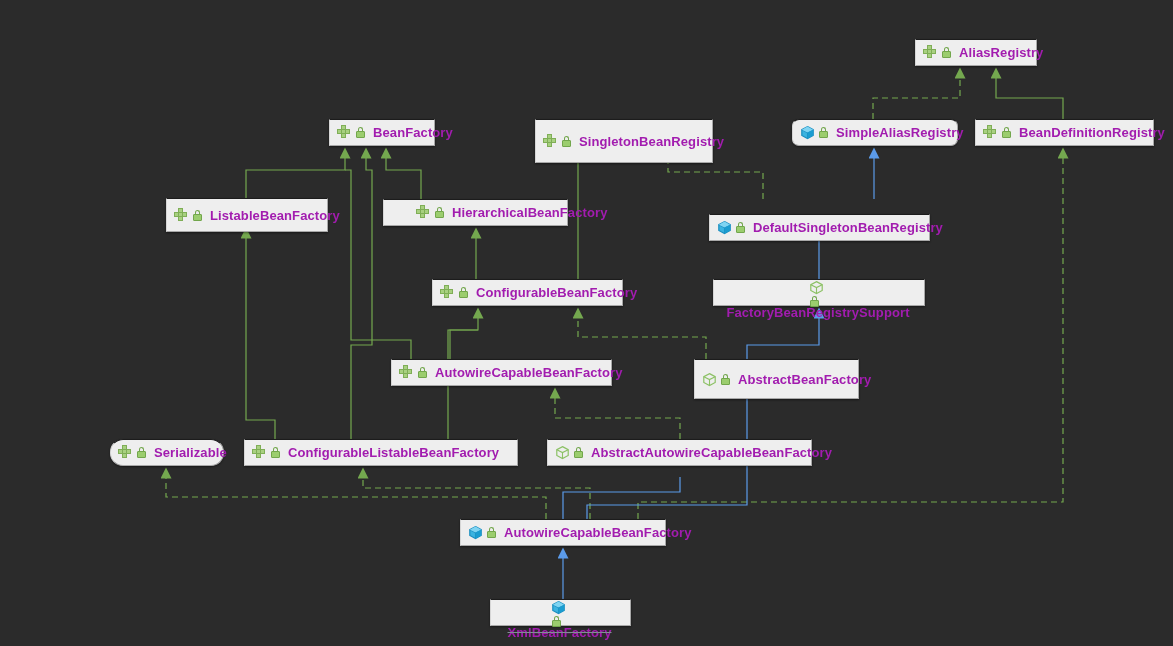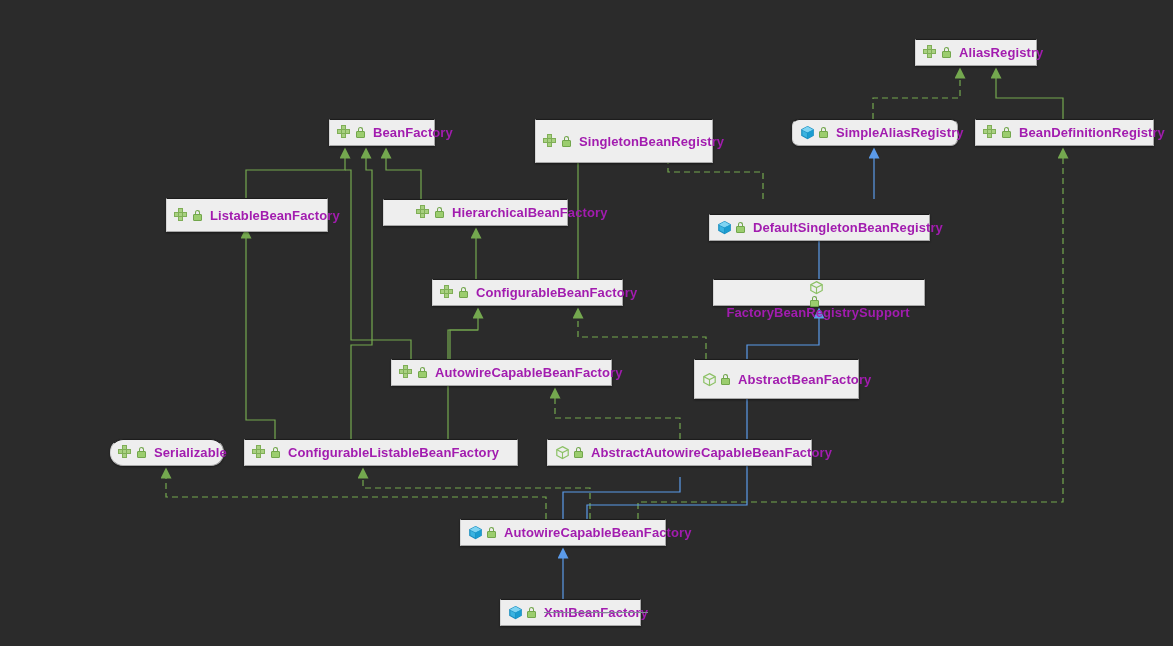--- a/index.html
+++ b/index.html
@@ -414,21 +414,21 @@
             <path d="M7.5,7.6 L7.5,13.5" fill="none" stroke="#1b8ec0" stroke-width="1.1"></path>
             <path d="M1.8,4.7 L7.5,1.6 L13.2,4.7 L7.5,7.6 Z" fill="#7fd4f2"></path>
             <path d="M7.5,7.6 L13.2,4.7 L13.2,10.5 L7.5,13.5 Z" fill="#1b9cd0"></path>
           </svg></span>
         <span class="lock">
           <span class="lk-shackle"></span>
           <span class="lk-body"></span>
         </span>
         <span class="label">AutowireCapableBeanFactory</span>
       </div>
-      <div class="node deprecated" style="left: 500px; top: 599px; width: 141px; height: 27px;">
+      <div class="node deprecated" style="left: 490px; top: 599px; width: 141px; height: 27px; flex-direction: column;">
         <span class="ico"><svg width="15" height="15" viewBox="0 0 15 15">
             <path d="M7.5,1.6 L13.2,4.7 L13.2,10.5 L7.5,13.5 L1.8,10.5 L1.8,4.7 Z" fill="#3bb3e0" stroke="#1b8ec0" stroke-width="1.2"></path>
             <path d="M1.8,4.7 L7.5,7.6 L13.2,4.7" fill="none" stroke="#1b8ec0" stroke-width="1.1"></path>
             <path d="M7.5,7.6 L7.5,13.5" fill="none" stroke="#1b8ec0" stroke-width="1.1"></path>
             <path d="M1.8,4.7 L7.5,1.6 L13.2,4.7 L7.5,7.6 Z" fill="#7fd4f2"></path>
             <path d="M7.5,7.6 L13.2,4.7 L13.2,10.5 L7.5,13.5 Z" fill="#1b9cd0"></path>
           </svg></span>
         <span class="lock">
           <span class="lk-shackle"></span>
           <span class="lk-body"></span>

